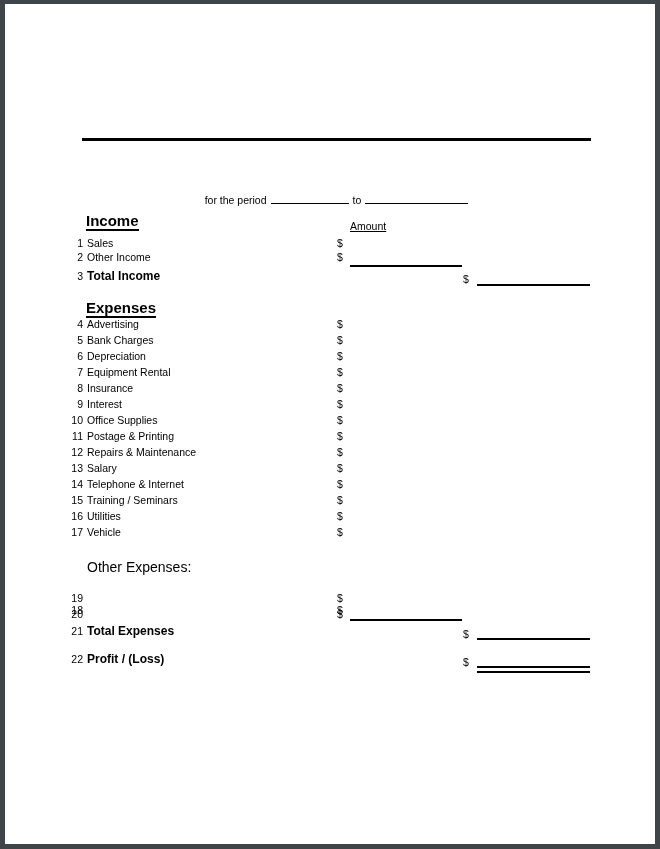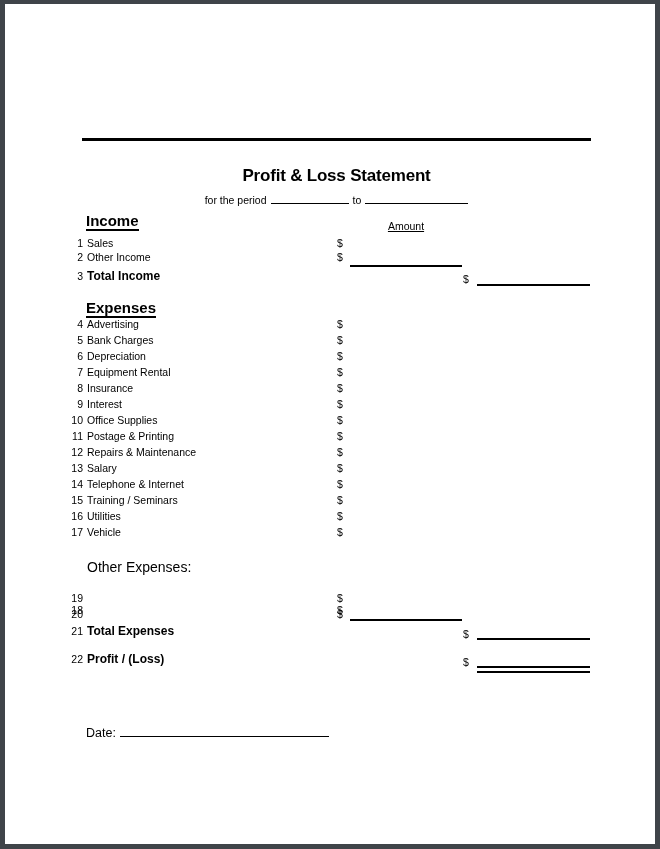--- a/index.html
+++ b/index.html
@@ -23,21 +23,21 @@
     display:inline-block;height:11px;border-bottom:1.6px solid #000;
     vertical-align:baseline;
   }
   .blank.b1{width:78px;margin:0 4px;}
   .blank.b2{width:103px;margin-left:4px;}
   .sec-heading{
     position:absolute;left:86px;font-size:15px;font-weight:bold;
     border-bottom:2px solid #000;padding-bottom:1px;line-height:15px;
   }
   .amount-header{
-    position:absolute;left:350px;width:112px;top:220px;text-align:center;
+    position:absolute;left:350px;width:112px;top:220px;text-align:left;
     font-size:10.5px;text-decoration:underline;
   }
   .row{position:absolute;left:0;width:660px;height:14px;font-size:10.5px;line-height:13px;}
   .row .num{position:absolute;left:56px;width:27px;text-align:right;}
   .row .label{position:absolute;left:87px;white-space:nowrap;}
   .row .usd{position:absolute;left:337px;}
   .trow{font-weight:bold;font-size:12px;height:16px;line-height:15px;}
   .trow .num{font-weight:normal;font-size:10.5px;}
   .usd-right{position:absolute;left:463px;top:3px;font-size:10.5px;font-weight:normal;}
   .other-label{position:absolute;left:87px;top:559px;font-size:14px;}
@@ -47,21 +47,20 @@
   .footer-line .blank.date{width:209px;}
 </style>
 </head>
 <body>
 
 <div class="canvas">
   <div class="page"></div>
 
   <div class="rule" style="left:82px;top:138px;width:509px;height:3px;"></div>
 
-  <div class="title">Profit &amp; Loss Statement</div>
   <div class="subtitle">
     <span>for the period</span><span class="blank b1"></span><span>to</span><span class="blank b2"></span>
   </div>
 
   <div class="sec-heading" style="top:213px;">Income</div>
   <div class="amount-header">Amount</div>
 
   <div class="row" style="top:237px;">
     <span class="num">1</span>
     <span class="label">Sales</span>
@@ -178,16 +177,13 @@
   <div class="rule" style="left:477px;top:638px;width:113px;height:2px;"></div>
 
   <div class="row trow" style="top:652px;">
     <span class="num">22</span>
     <span class="label">Profit / (Loss)</span>
     <span class="usd-right">$</span>
   </div>
   <div class="rule" style="left:477px;top:666px;width:113px;height:2px;"></div>
   <div class="rule" style="left:477px;top:671px;width:113px;height:2px;"></div>
 
-  <div class="footer-line" style="top:723px;">
-    <span>Date:</span><span class="blank date"></span>
-  </div>
 </div>
 
 </body></html>

